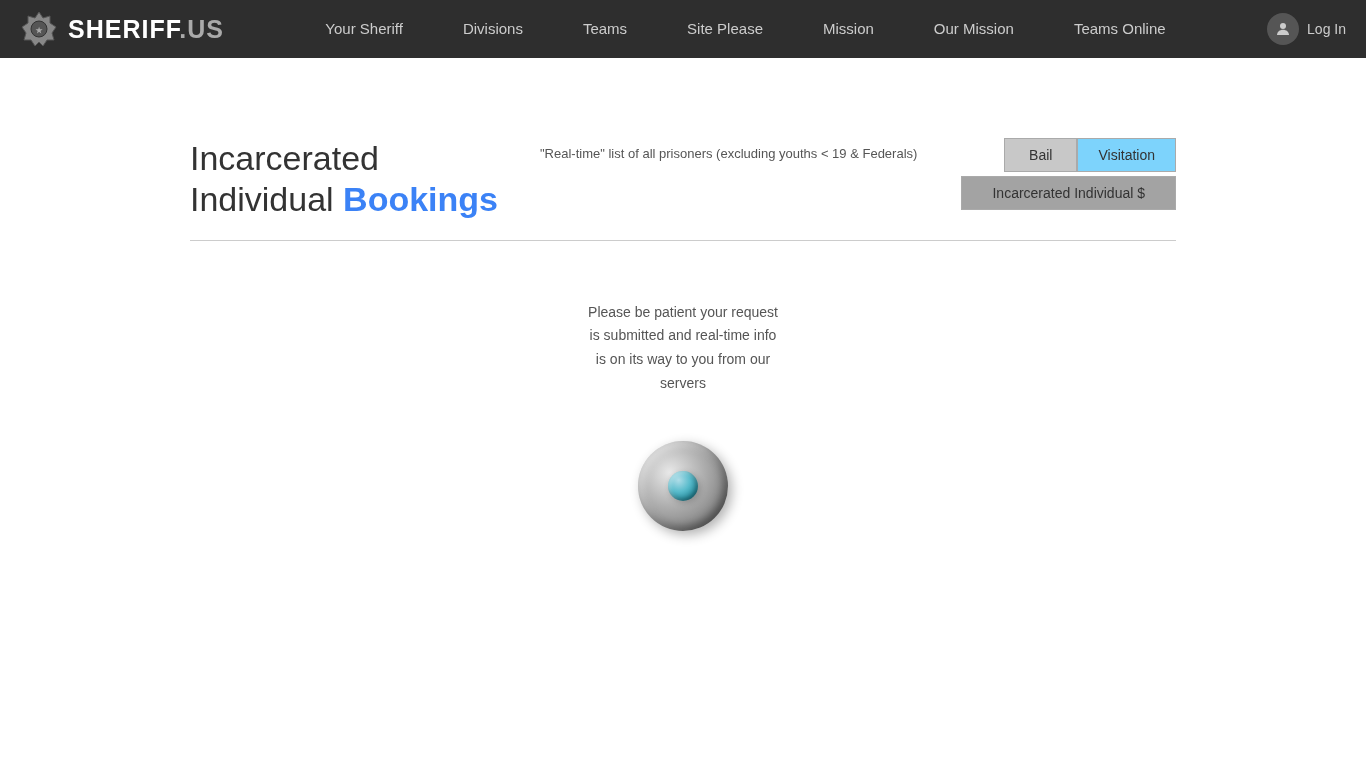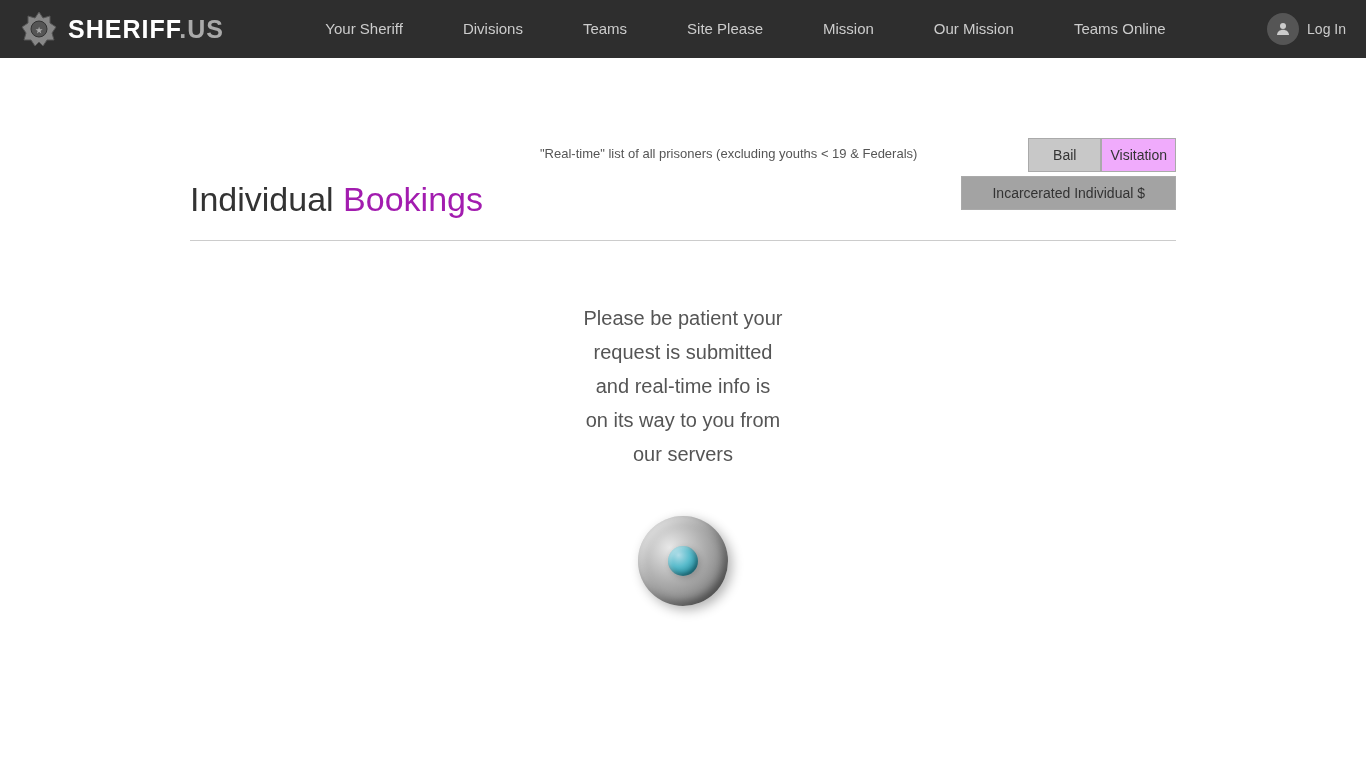--- a/index.html
+++ b/index.html
@@ -90,22 +90,22 @@
     .page-title-area {
       min-width: 320px;
     }
     .page-title-main {
       font-size: 34px;
       font-weight: 300;
       color: #333;
       line-height: 1.2;
     }
     .page-title-bookings {
-      color: #a21caf;
-      font-weight: 400;
+      color: #3b82f6;
+      font-weight: 700;
     }
 
     
     .subtitle-area {
       flex: 1;
       font-size: 13px;
       color: #555;
       padding-top: 8px;
     }
 
@@ -122,23 +122,23 @@
     }
     .btn-bail {
       background: #c8c8c8;
       border: 1px solid #aaa;
       padding: 0 24px;
       font-size: 14px;
       cursor: pointer;
       color: #333;
     }
     .btn-visitation {
-      background: #f0abfc;
+      background: #7dd3fc;
       border: 1px solid #aaa;
-      padding: 8px 8px;
+      padding: 8px 20px;
       font-size: 14px;
       cursor: pointer;
       color: #333;
     }
     .btn-incarcerated {
       background: #a3a3a3;
       border: 1px solid #aaa;
       padding: 8px 30px;
       font-size: 14px;
       cursor: pointer;
@@ -154,21 +154,21 @@
     }
 
     
     .loading-section {
       display: flex;
       flex-direction: column;
       align-items: center;
       padding: 40px 0;
     }
     .loading-text {
-      font-size: 20px;
+      font-size: 14px;
       color: #555;
       text-align: center;
       line-height: 1.7;
       max-width: 200px;
       margin-bottom: 40px;
     }
 
     
     .spinner-container {
       width: 100px;
@@ -246,21 +246,21 @@
     <span>Log In</span>
   </div>
 </nav>
 
 <div class="header-spacer"></div>
 
 <div class="content-area">
 
   <div class="page-title-area">
     <div class="page-title-main">
-      <br>
+      <span>Incarcerated</span><br>
       <span>Individual</span>
       <span class="page-title-bookings">Bookings</span>
     </div>
   </div>
 
   <div class="subtitle-area">
     <span>"Real-time" list of all prisoners (excluding youths &lt;  19 &amp; Federals)</span>
   </div>
 
   <div class="action-buttons">

